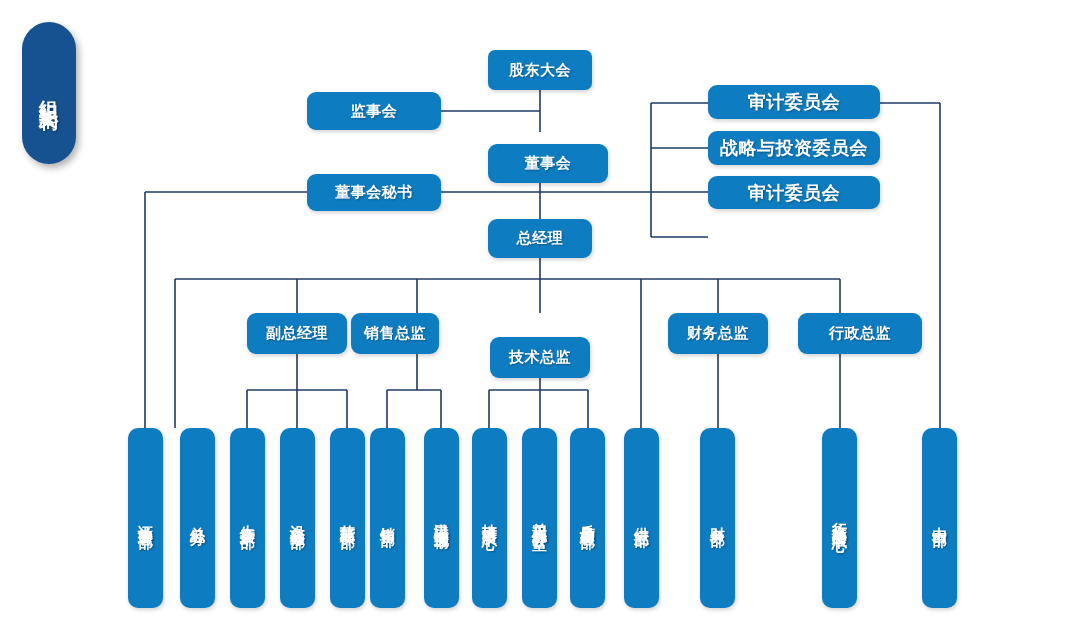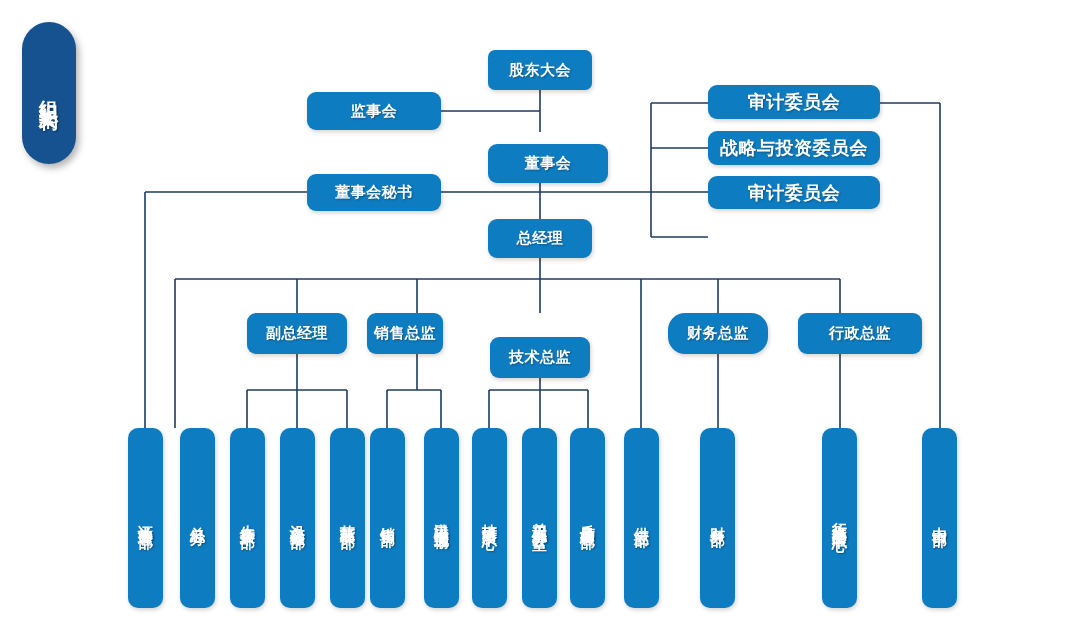--- a/index.html
+++ b/index.html
@@ -163,27 +163,27 @@
   <div class="node committee" style="left:708px;top:131px;width:172px;height:34px;">
     <span>战略与投资委员会</span>
   </div>
   <div class="node committee" style="left:708px;top:176px;width:172px;height:33px;">
     <span>审计委员会</span>
   </div>
 
   <div class="node" style="left:247px;top:313px;width:100px;height:41px;">
     <span>副总经理</span>
   </div>
-  <div class="node" style="left:367px;top:313px;width:76px;height:41px;">
+  <div class="node" style="left:351px;top:313px;width:88px;height:41px;">
     <span>销售总监</span>
   </div>
   <div class="node" style="left:490px;top:313px;width:100px;height:41px;margin-top:24px;">
     <span>技术总监</span>
   </div>
-  <div class="node" style="left:668px;top:313px;width:100px;height:41px;border-radius:17px;">
+  <div class="node" style="left:668px;top:313px;width:100px;height:41px;">
     <span>财务总监</span>
   </div>
   <div class="node" style="left:790px;top:313px;width:124px;height:41px;margin-left:8px;">
     <span>行政总监</span>
   </div>
 
   <div class="dept" style="left:128px;top:428px;width:35px;height:180px;">
     <span>证券管理部</span>
   </div>
   <div class="dept" style="left:180px;top:428px;width:35px;height:180px;">

